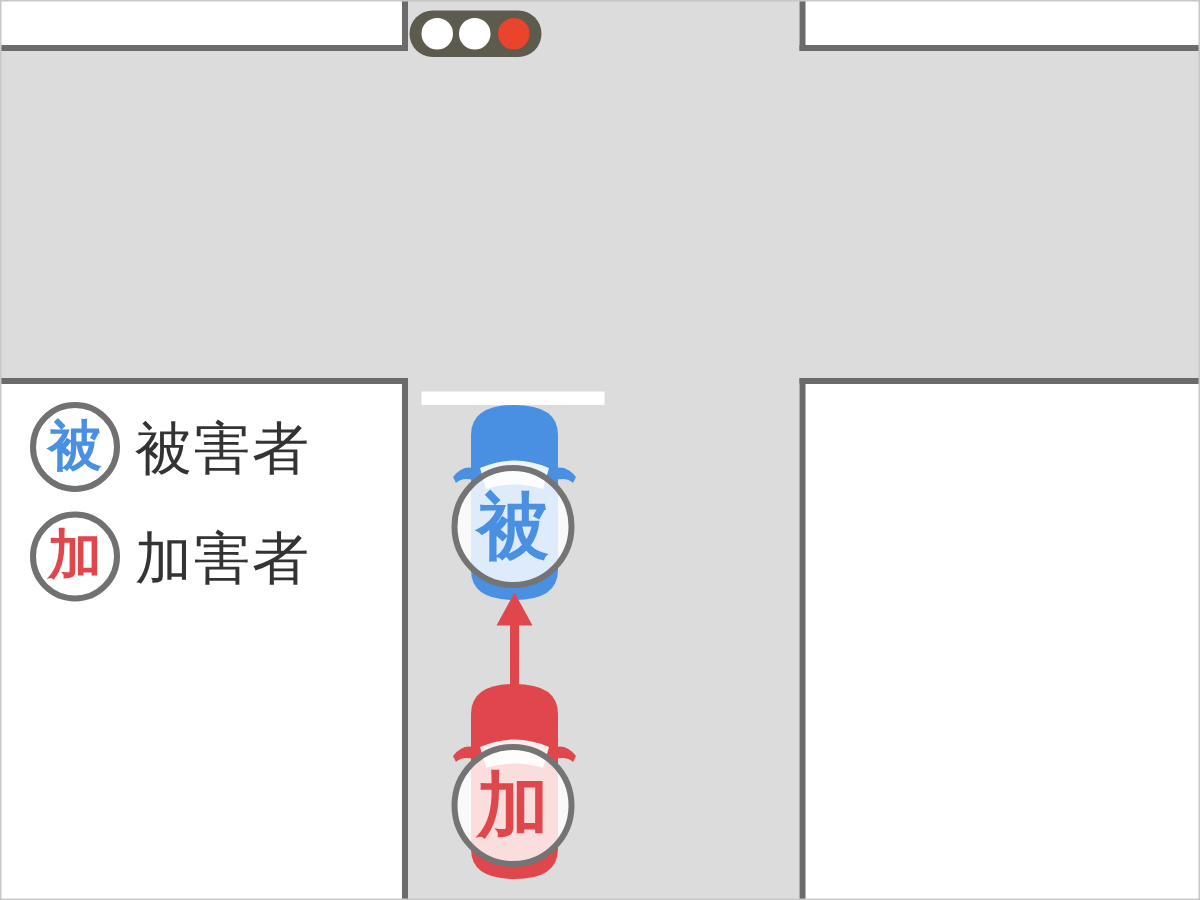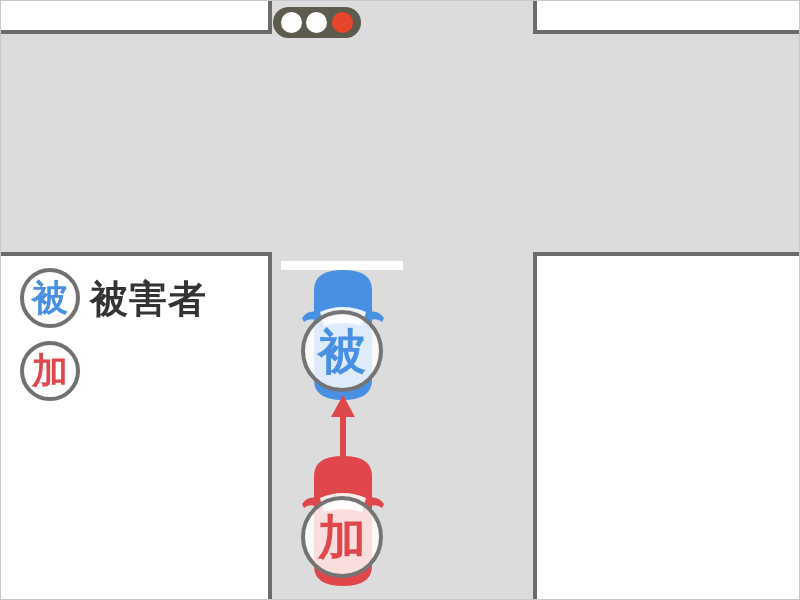--- a/index.html
+++ b/index.html
@@ -9,21 +9,21 @@
   .b-tl { left: 0; top: 0; width: 272px; height: 34px; border-right-width: 4px; border-bottom-width: 4px; }
   .b-tr { left: 533px; top: 0; width: 267px; height: 34px; border-left-width: 4px; border-bottom-width: 4px; }
   .b-bl { left: 0; top: 252px; width: 272px; height: 348px; border-right-width: 4px; border-top-width: 4px; }
   .b-br { left: 533px; top: 252px; width: 267px; height: 348px; border-left-width: 4px; border-top-width: 4px; }
   .stopline { position: absolute; left: 281px; top: 261px; width: 122px; height: 9px; background: #ffffff; }
   .signal { position: absolute; left: 273px; top: 7px; width: 88px; height: 31px; border-radius: 16px; background: #5d5a4e; }
   .lamp { position: absolute; top: 5px; width: 21px; height: 21px; border-radius: 50%; }
   .legend { position: absolute; left: 20px; }
   .legend-row { position: absolute; left: 0; height: 62px; width: 220px; }
   .badge { position: absolute; left: 0; top: 0; width: 52px; height: 52px; border: 4px solid #717171; border-radius: 50%; background: #ffffff; text-align: center; line-height: 52px; font-size: 36px; font-weight: bold; }
-  .legend-text { position: absolute; left: 70px; top: 6px; font-size: 38px; font-weight: bold; color: #333333; letter-spacing: 1px; white-space: nowrap; }
+  .legend-text { position: absolute; left: 70px; top: 6px; font-size: 38px; font-weight: normal; color: #333333; letter-spacing: 1px; white-space: nowrap; }
   .car { position: absolute; width: 80px; height: 130px; }
   .car-badge { position: absolute; left: 0; top: 0; width: 74px; height: 74px; border: 4px solid #747474; border-radius: 50%; background: rgba(255,255,255,0.82); text-align: center; line-height: 74px; font-size: 48px; font-weight: bold; }
   .arrow { position: absolute; }
 </style>
 </head>
 <body>
 
 <div class="frame"></div>
 
 <div class="block b-tl"></div>
@@ -39,20 +39,21 @@
   <div class="lamp" style="left:59px;background:#e8452c;"></div>
 </div>
 
 <div class="legend" style="top:268px;">
   <div class="legend-row" style="top:0;">
     <div class="badge" style="color:#4a90e2;">被</div>
     <div class="legend-text">被害者</div>
   </div>
   <div class="legend-row" style="top:73px;">
     <div class="badge" style="color:#e0474c;">加</div>
+    <div class="legend-text">加害者</div>
   </div>
 </div>
 
 <div class="car" style="left:300px;top:268px;width:86px;height:134px;">
   <svg width="86" height="134" viewBox="0 0 86 134">
     <path d="M14 22 Q14 2 43 2 Q72 2 72 22 L72 112 Q72 132 43 132 Q14 132 14 112 Z" fill="#4a90e2"></path>
     <path d="M2 50 Q8 42 16 44 L16 52 Q8 50 4 54 Z" fill="#4a90e2"></path>
     <path d="M84 50 Q78 42 70 44 L70 52 Q78 50 82 54 Z" fill="#4a90e2"></path>
     <path d="M20 44 Q43 34 66 44 L62 58 Q43 52 24 58 Z" fill="#ffffff" opacity="0.9"></path>
   </svg>

